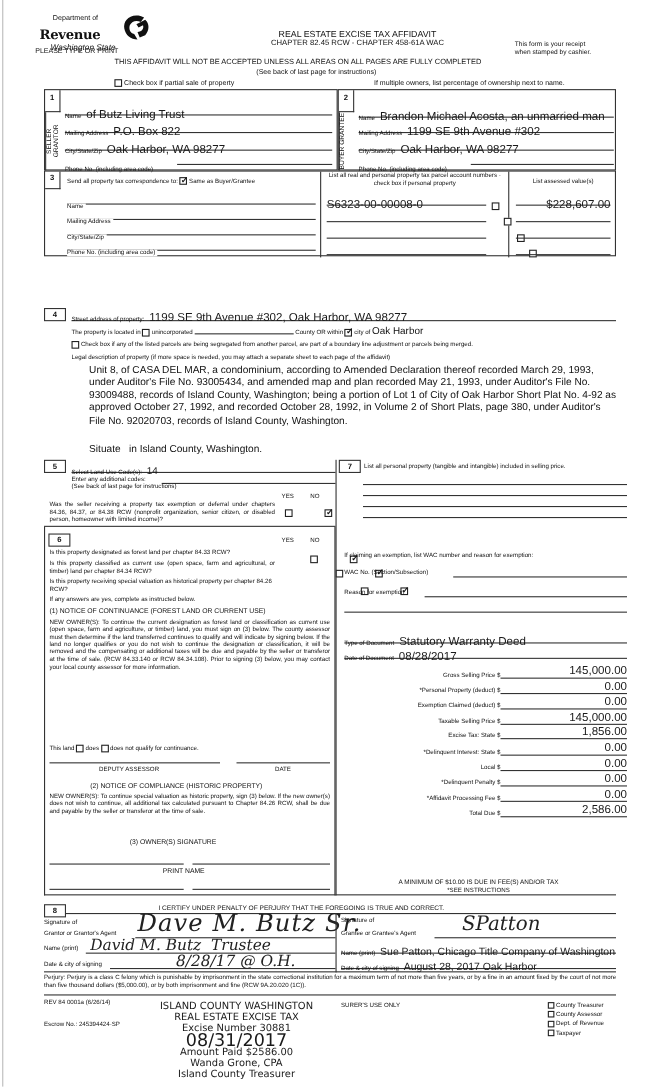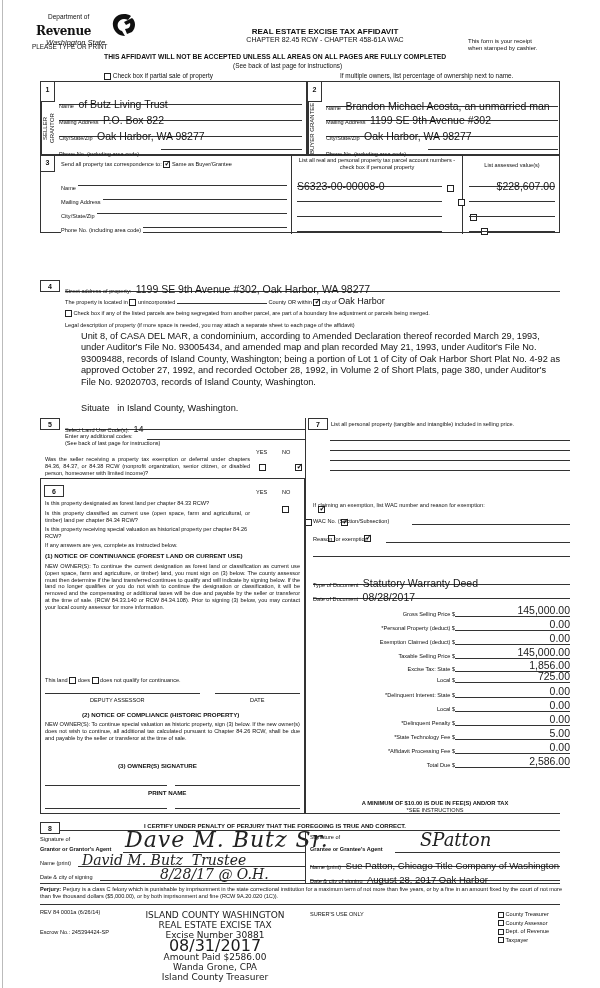--- a/index.html
+++ b/index.html
@@ -7,21 +7,21 @@
   body { font-family: "Liberation Sans", sans-serif; color: #111; position: relative; }
   .abs { position: absolute; }
   .tiny { font-size: 5.6px; }
   .sm { font-size: 6.4px; }
   .fill { font-size: 10.5px; font-family: "Liberation Sans", sans-serif; color: #1a1a1a; }
   .line { border-bottom: 1px solid #333; }
   .box { border: 1px solid #333; }
   .cb { display: inline-block; width: 7px; height: 7px; border: 1px solid #222; vertical-align: middle; position: relative; background: #fff; }
   .cb.checked::after { content: "✓"; position: absolute; left: 0px; top: -3px; font-size: 8px; line-height: 10px; font-weight: bold; }
   .secnum { position: absolute; border: 1px solid #333; font-size: 7px; font-weight: bold; text-align: center; line-height: 11px; width: 20px; height: 12px; }
-  .bold { font-weight: bold; }
+  .bold { font-weight: normal; }
   .center { text-align: center; }
   .right { text-align: right; }
   .vert { writing-mode: vertical-rl; transform: rotate(180deg); font-size: 6px; text-align: center; line-height: 7px; }
   .hand { font-family: "DejaVu Serif", serif; font-style: italic; color: #222; }
   .stamp { font-family: "DejaVu Sans", sans-serif; color: #1a1a1a; text-align: center; }
 </style>
 </head>
 <body>
 
 
@@ -253,39 +253,31 @@
     <span class="fill right line" style="width:115px;">0.00</span>
   </div>
   <div style="display:flex;height:13.9px;align-items:flex-end;">
     <span class="tiny right" style="width:142px;">Taxable Selling Price $</span>
     <span class="fill right line" style="width:115px;">145,000.00</span>
   </div>
   <div style="display:flex;height:13.9px;align-items:flex-end;">
     <span class="tiny right" style="width:142px;">Excise Tax:  State $</span>
     <span class="fill right line" style="width:115px;">1,856.00</span>
   </div>
-  <div style="display:flex;height:11px;align-items:flex-end;">
-    <span class="tiny right" style="width:142px;">Local $</span>
-    <span class="fill right line" style="width:115px;">725.00</span>
-  </div>
   <div style="display:flex;height:15px;align-items:flex-end;">
     <span class="tiny right" style="width:142px;">*Delinquent Interest:  State $</span>
     <span class="fill right line" style="width:115px;">0.00</span>
   </div>
   <div style="display:flex;height:13.9px;align-items:flex-end;">
     <span class="tiny right" style="width:142px;">Local $</span>
     <span class="fill right line" style="width:115px;">0.00</span>
   </div>
   <div style="display:flex;height:13.9px;align-items:flex-end;">
     <span class="tiny right" style="width:142px;">*Delinquent Penalty $</span>
     <span class="fill right line" style="width:115px;">0.00</span>
-  </div>
-  <div style="display:flex;height:13.9px;align-items:flex-end;">
-    <span class="tiny right" style="width:142px;">*State Technology Fee $</span>
-    <span class="fill right line" style="width:115px;">5.00</span>
   </div>
   <div style="display:flex;height:13.9px;align-items:flex-end;">
     <span class="tiny right" style="width:142px;">*Affidavit Processing Fee $</span>
     <span class="fill right line" style="width:115px;">0.00</span>
   </div>
   <div style="display:flex;height:13.9px;align-items:flex-end;">
     <span class="tiny right" style="width:142px;">Total Due $</span>
     <span class="fill right line" style="width:115px;">2,586.00</span>
   </div>
 </div>

